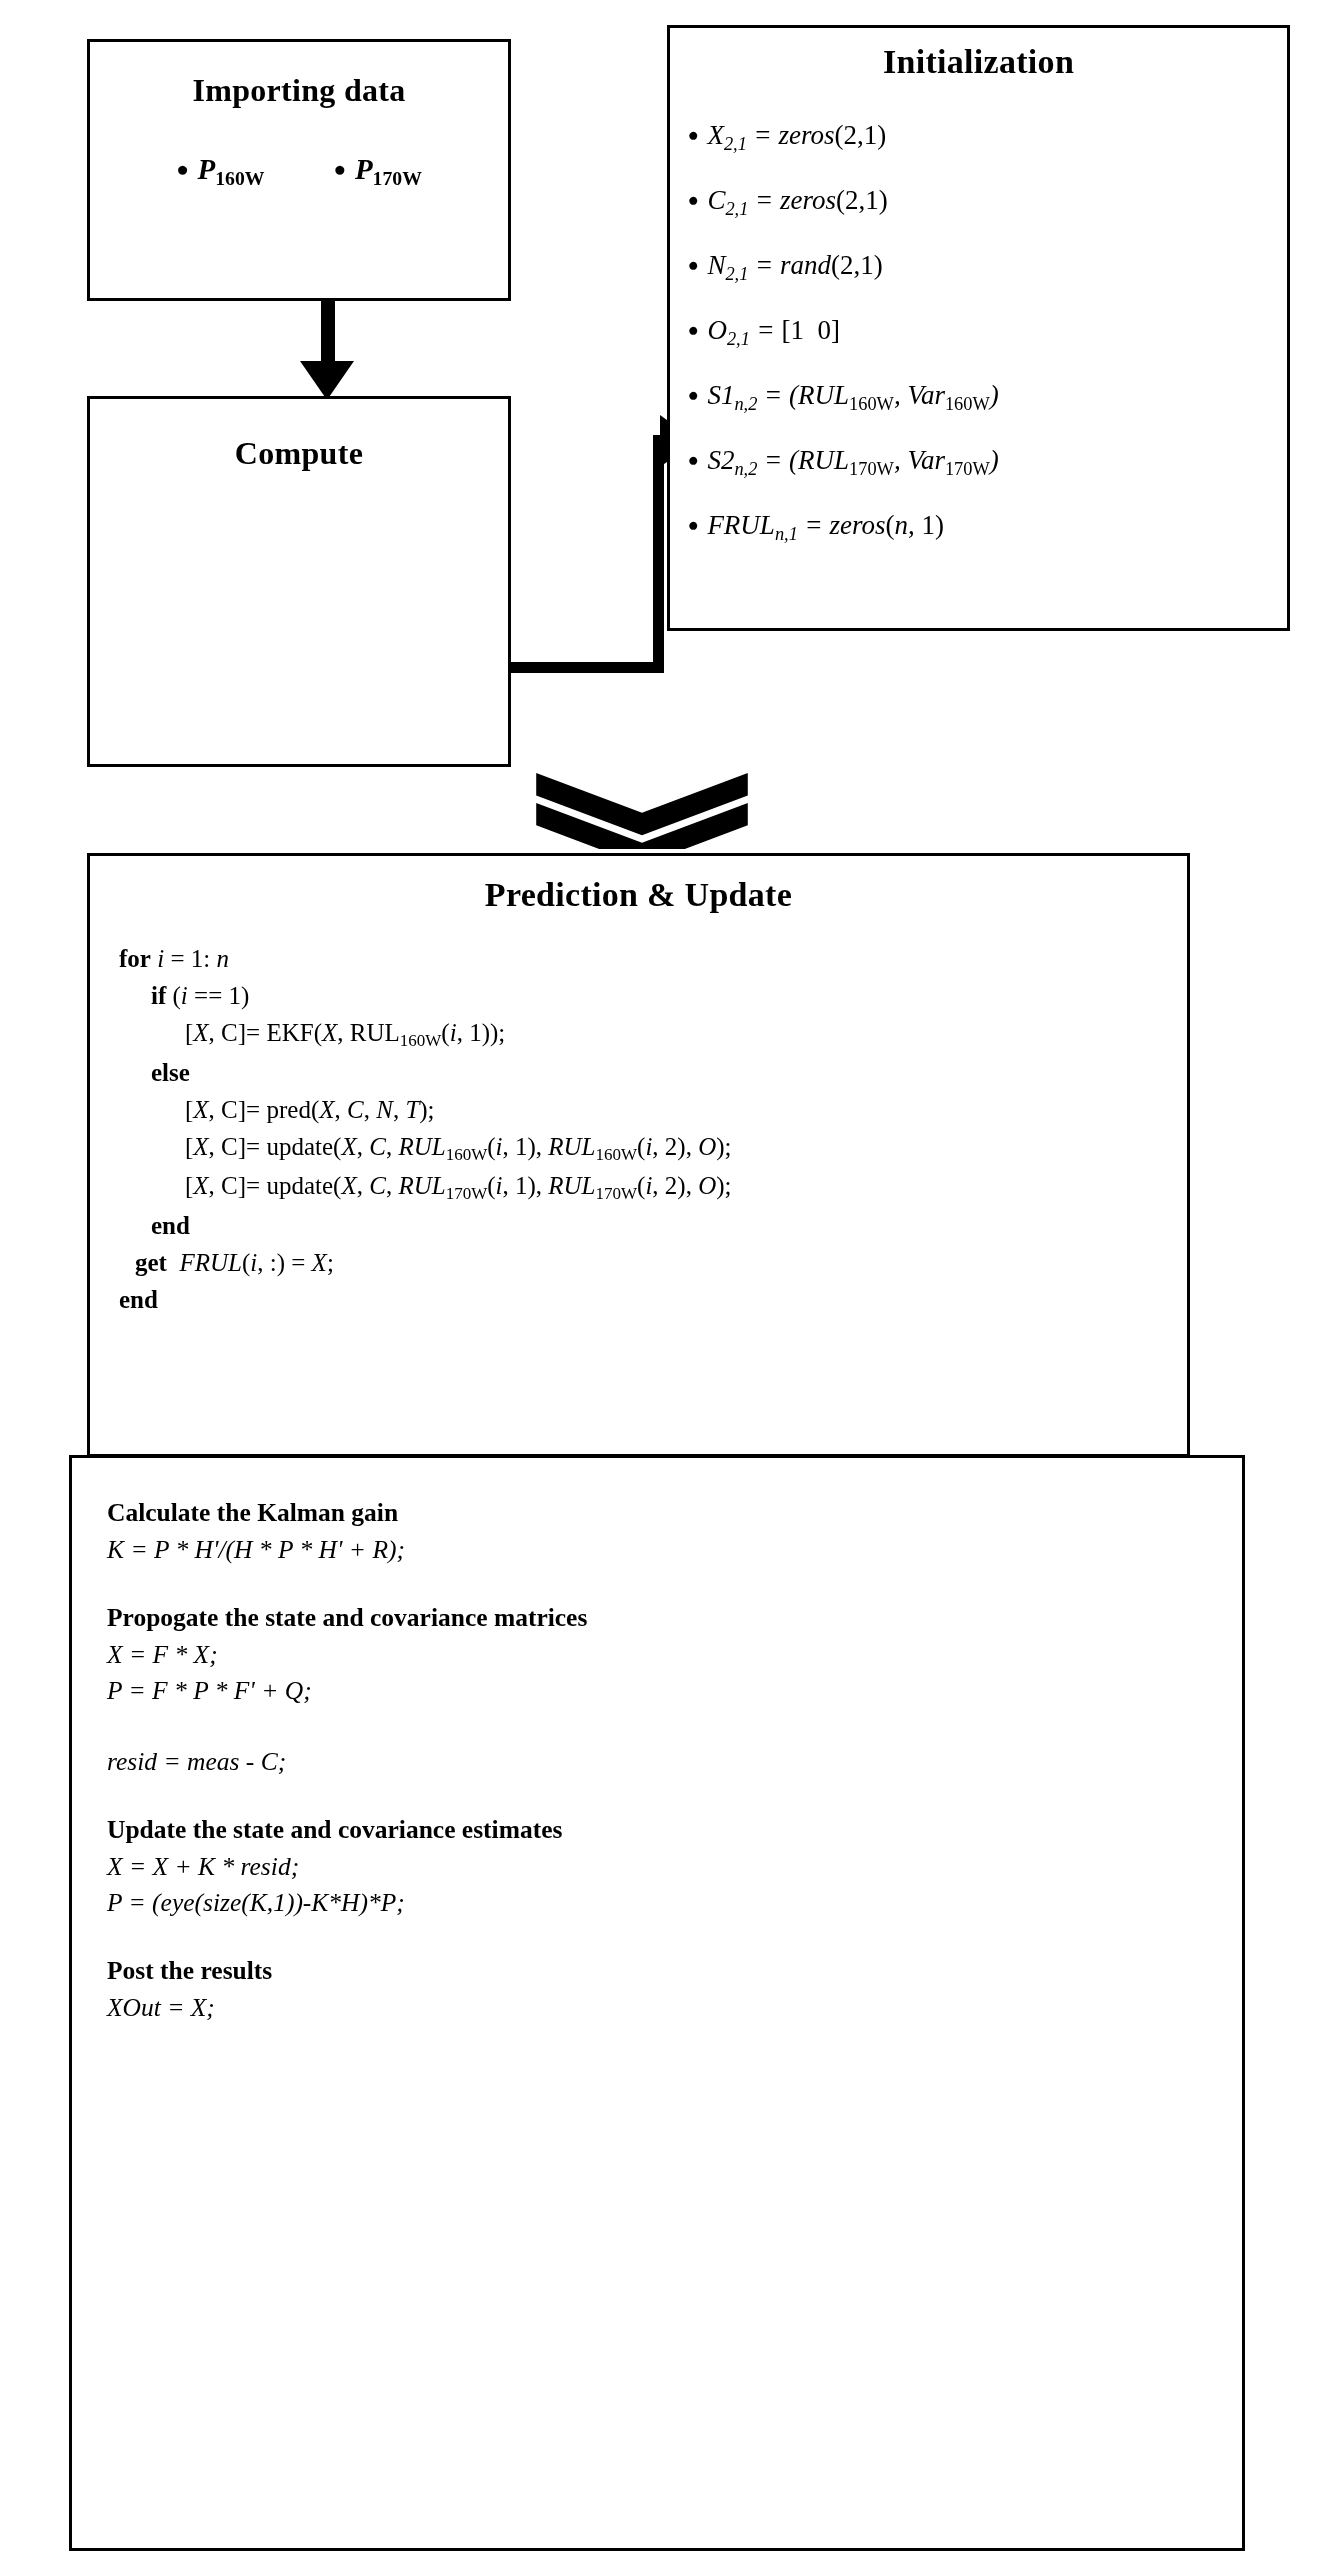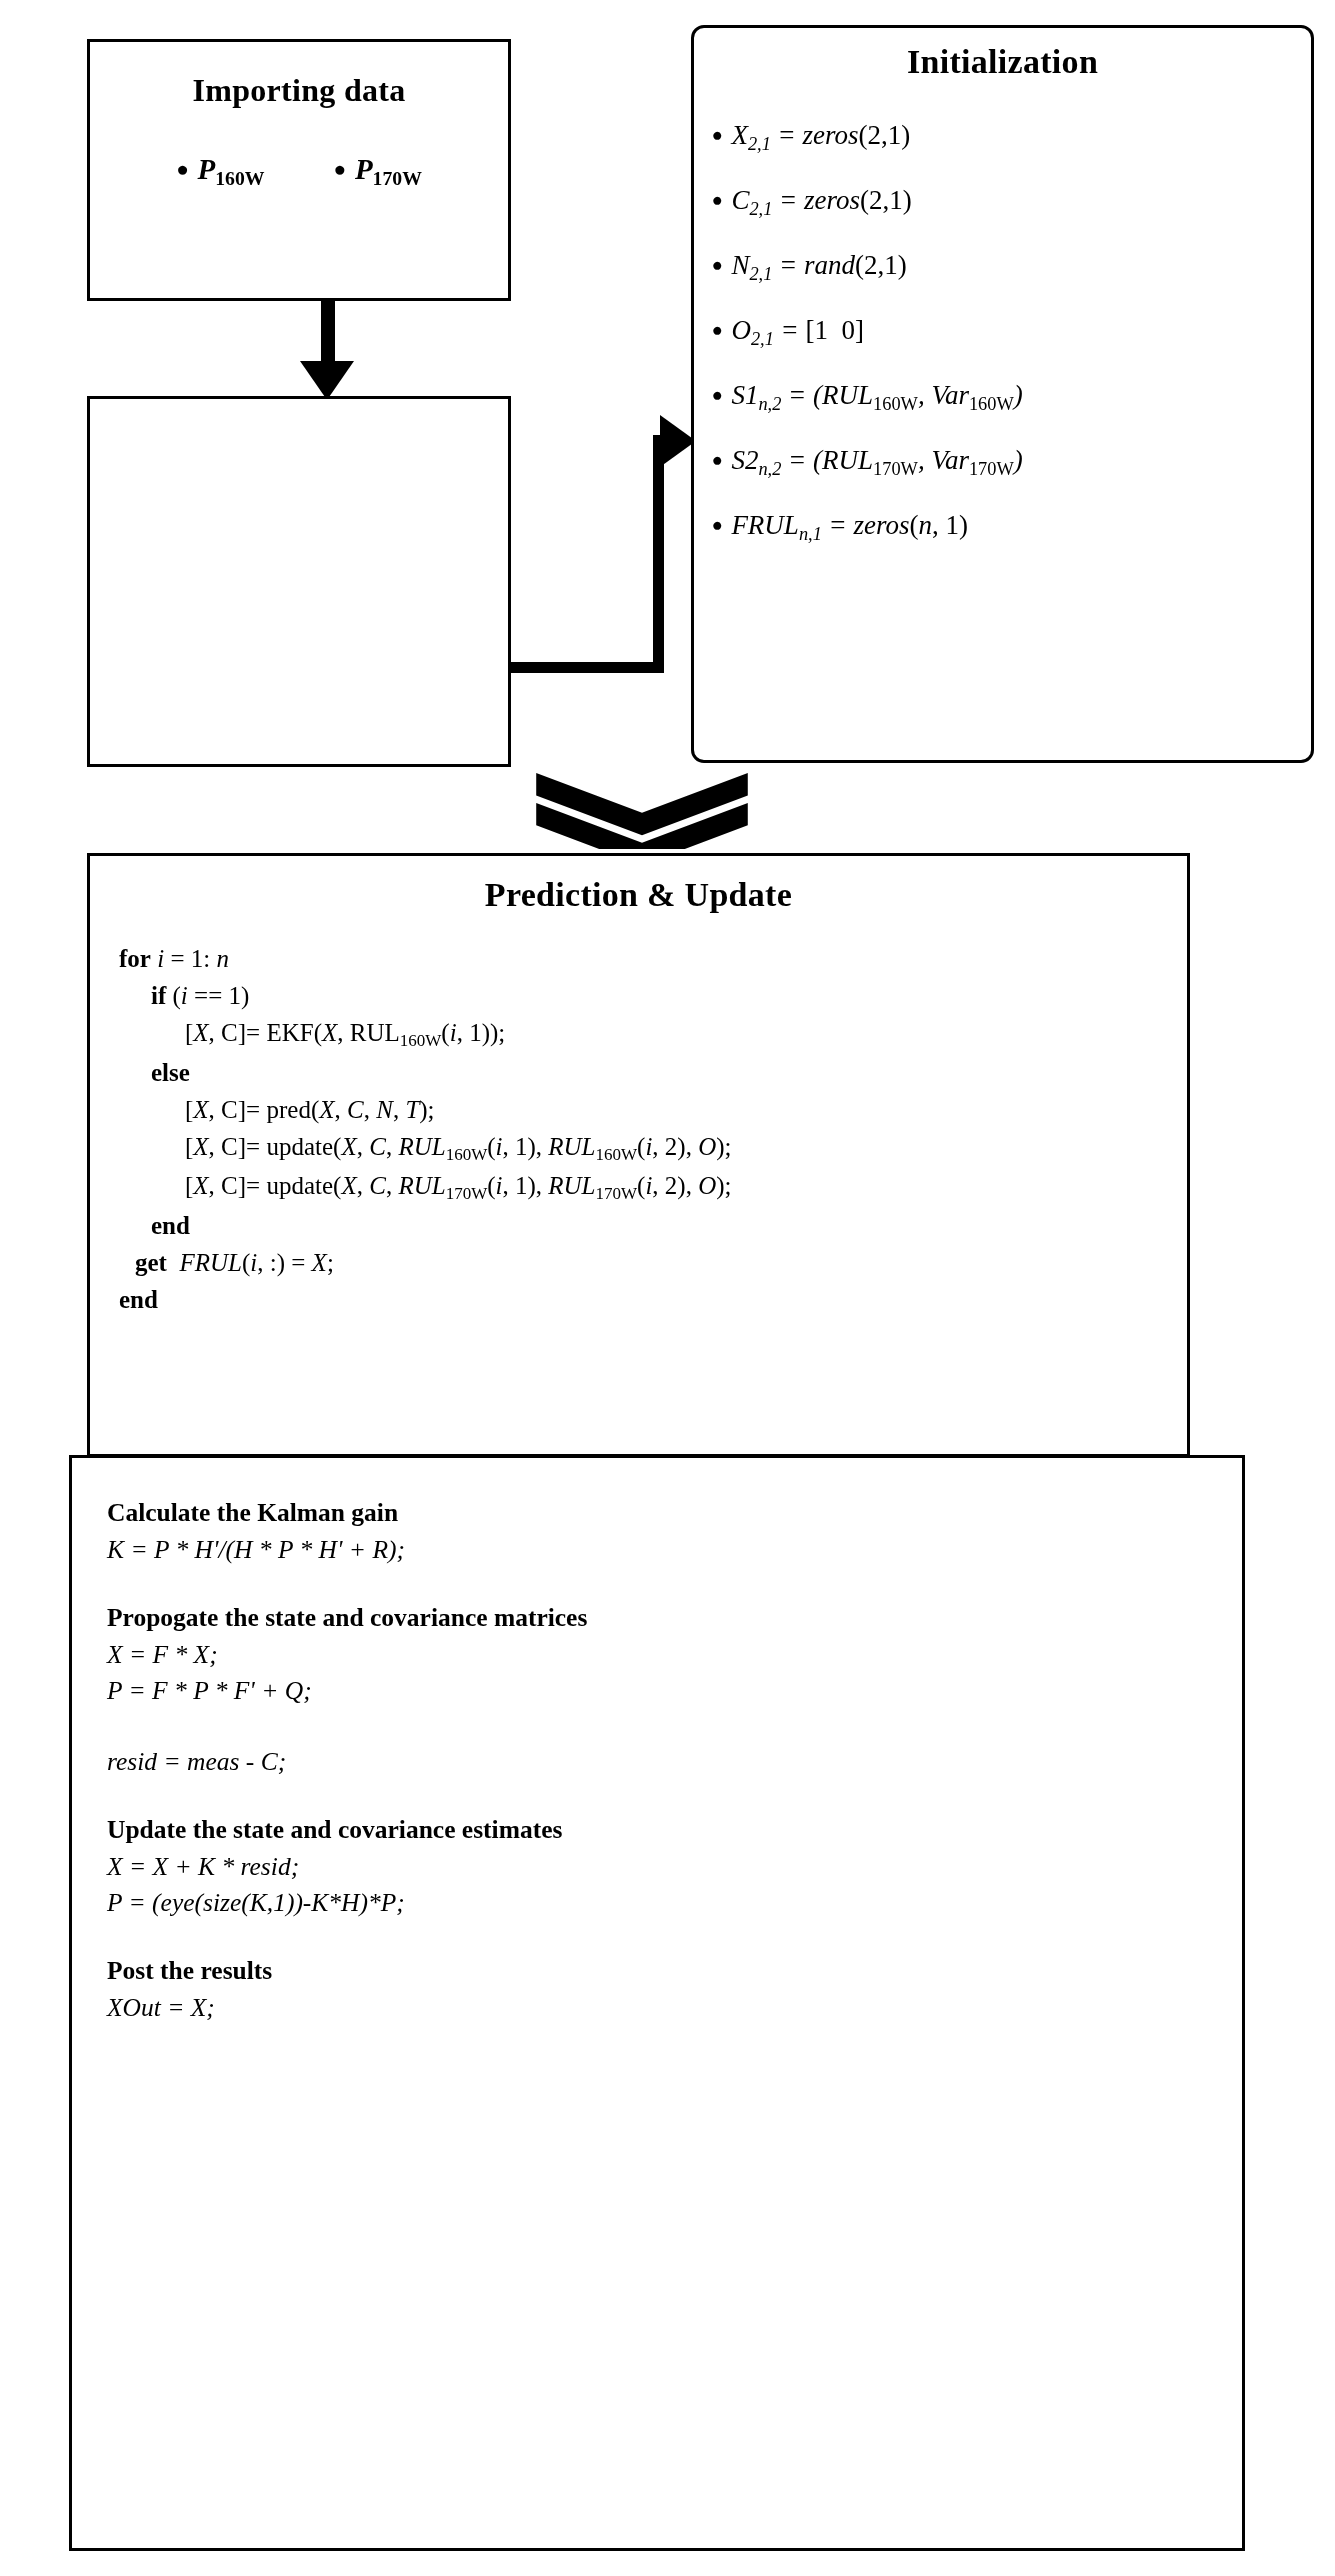--- a/index.html
+++ b/index.html
@@ -65,21 +65,21 @@
     padding-left: 15px;
   }
   .cmp-item {
     font-size: 27px;
     font-style: italic;
     white-space: nowrap;
   }
   .cmp-item .bullet { font-style: normal; font-size: 18.7px; vertical-align: 0.15em; margin-right: 8.7px; }
 
   
-  #box-init { left: 691px; top: 25px; width: 623px; height: 738px; border-radius: 13px; }
+  #box-init { left: 667px; top: 25px; width: 623px; height: 606px; }
   #box-init .box-title { margin-top: 15px; font-size: 34px; }
   .init-list {
     margin-top: 21px;
     padding-left: 17.4px;
   }
   .init-item {
     font-size: 27px;
     font-style: italic;
     white-space: nowrap;
     height: 65px;
@@ -164,20 +164,21 @@
       <div class="imp-item">
         <span class="bullet">●</span><span>P</span><span class="subup">170W</span>
       </div>
     </div>
   </div>
 
   <div class="conn" id="arrow-imp-cmp"></div>
   <div class="conn" id="arrow-imp-cmp-head"></div>
 
   <div class="flow-box" id="box-compute">
+    <div class="box-title">Compute</div>
   </div>
 
   <div class="conn" id="elbow-h1"></div>
   <div class="conn" id="elbow-v"></div>
   <div class="conn" id="elbow-h2"></div>
   <div class="conn" id="elbow-head"></div>
 
   <div class="flow-box" id="box-init">
     <div class="box-title">Initialization</div>
     <div class="init-list">

